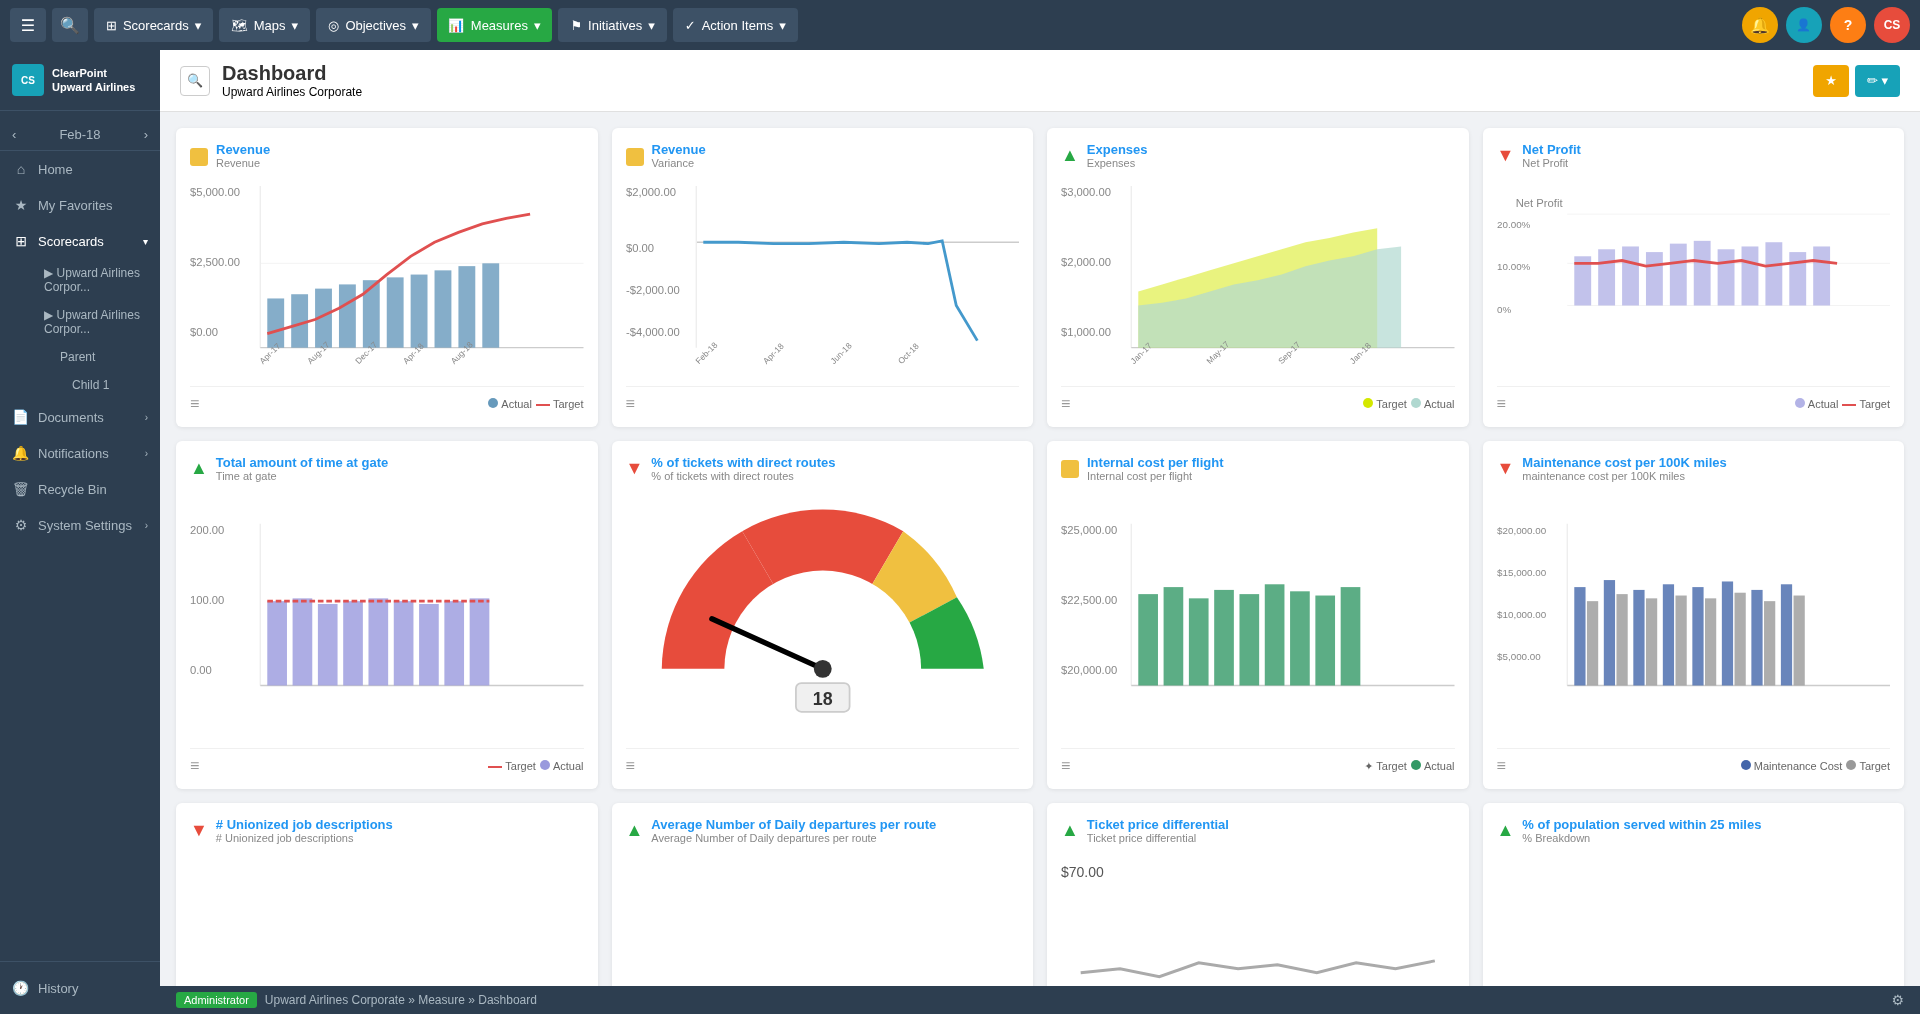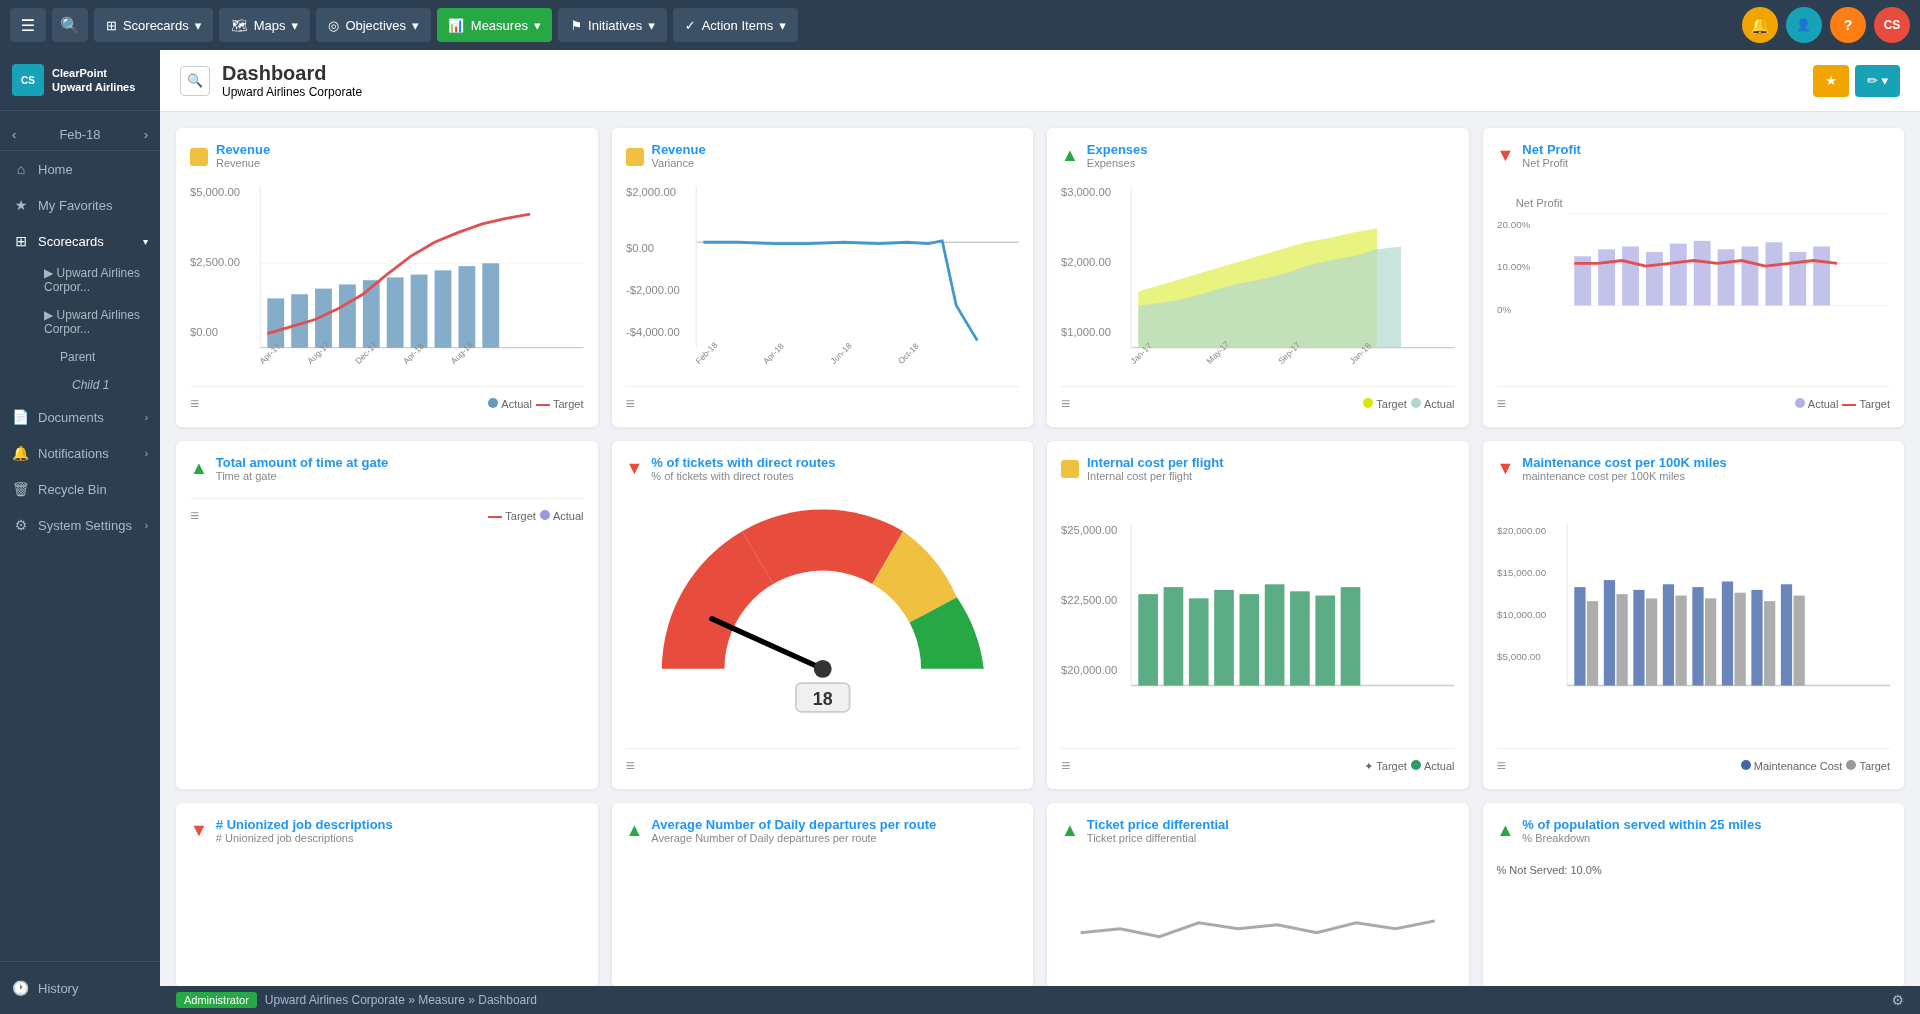--- a/index.html
+++ b/index.html
@@ -209,21 +209,21 @@
         <span class="arrow">▾</span>
       </div>
       <div class="sidebar-sub">
         <div class="sidebar-sub-item">
           <span>▶</span> Upward Airlines Corpor...
         </div>
         <div class="sidebar-sub-item">
           <span>▶</span> Upward Airlines Corpor...
         </div>
         <div class="sidebar-sub-item" style="padding-left:16px;">Parent</div>
-        <div class="sidebar-sub-item" style="padding-left:28px;font-style:italic;">Child 1</div>
+        <div class="sidebar-sub-item" style="padding-left:28px;">Child 1</div>
       </div>
       <div class="sidebar-item">
         <span class="icon">📄</span>
         <span>Documents</span>
         <span class="arrow">›</span>
       </div>
       <div class="sidebar-item">
         <span class="icon">🔔</span>
         <span>Notifications</span>
         <span class="arrow">›</span>
@@ -415,20 +415,41 @@
         </div>
       </div>
 
       <div class="card">
         <div class="card-header">
           <span style="color:#27a844;font-size:18px;">▲</span>
           <div>
             <div class="card-title">Total amount of time at gate</div>
             <div class="card-subtitle">Time at gate</div>
           </div>
+        </div>
+        <div class="chart-container">
+          <svg viewBox="0 0 280 140" xmlns="http://www.w3.org/2000/svg">
+            <text x="0" y="12" font-size="8" fill="#888">200.00</text>
+            <text x="0" y="62" font-size="8" fill="#888">100.00</text>
+            <text x="0" y="112" font-size="8" fill="#888">0.00</text>
+            <line x1="50" y1="5" x2="50" y2="120" stroke="#eee" stroke-width="1"></line>
+            <line x1="50" y1="120" x2="280" y2="120" stroke="#ccc" stroke-width="1"></line>
+
+            <rect x="55" y="60" width="14" height="60" fill="#9999dd" opacity="0.8"></rect>
+            <rect x="73" y="58" width="14" height="62" fill="#9999dd" opacity="0.8"></rect>
+            <rect x="91" y="62" width="14" height="58" fill="#9999dd" opacity="0.8"></rect>
+            <rect x="109" y="60" width="14" height="60" fill="#9999dd" opacity="0.8"></rect>
+            <rect x="127" y="58" width="14" height="62" fill="#9999dd" opacity="0.8"></rect>
+            <rect x="145" y="60" width="14" height="60" fill="#9999dd" opacity="0.8"></rect>
+            <rect x="163" y="62" width="14" height="58" fill="#9999dd" opacity="0.8"></rect>
+            <rect x="181" y="60" width="14" height="60" fill="#9999dd" opacity="0.8"></rect>
+            <rect x="199" y="58" width="14" height="62" fill="#9999dd" opacity="0.8"></rect>
+
+            <polyline points="55,60 73,60 91,60 109,60 127,60 145,60 163,60 181,60 199,60 213,60" stroke="#e05050" stroke-width="2" fill="none" stroke-dasharray="4,2"></polyline>
+          </svg>
         </div>
         <div class="card-footer">
           <span style="color:#999;cursor:pointer;">≡</span>
           <div class="legend">
             <span><span class="legend-line" style="background:#e05050;"></span>Target</span>
             <span><span class="legend-dot" style="background:#9999dd;"></span>Actual</span>
           </div>
         </div>
       </div>
 
@@ -565,36 +586,36 @@
       </div>
 
       <div class="card" style="min-height:160px;">
         <div class="card-header">
           <span style="color:#27a844;font-size:18px;">▲</span>
           <div>
             <div class="card-title">Ticket price differential</div>
             <div class="card-subtitle">Ticket price differential</div>
           </div>
         </div>
+        <div style="padding:12px 0;font-size:14px;color:#555;">$70.00</div>
         <div class="chart-container" style="min-height:60px;">
           <svg viewBox="0 0 200 60" xmlns="http://www.w3.org/2000/svg">
             <polyline points="10,40 30,38 50,42 70,35 90,38 110,36 130,40 150,35 170,38 190,34" stroke="#aaa" stroke-width="1.5" fill="none"></polyline>
           </svg>
         </div>
       </div>
 
       <div class="card" style="min-height:160px;">
         <div class="card-header">
           <span style="color:#27a844;font-size:18px;">▲</span>
           <div>
             <div class="card-title">% of population served within 25 miles</div>
             <div class="card-subtitle">% Breakdown</div>
           </div>
         </div>
-        <div style="padding:12px 0;font-size:11px;color:#666;">% Not Served: 10.0%</div>
       </div>
 
     </div>
 
     <div class="bottom-bar">
       <span class="admin-badge">Administrator</span>
       <span>Upward Airlines Corporate » Measure » Dashboard</span>
       <span class="gear-icon">⚙</span>
     </div>
   </div>

